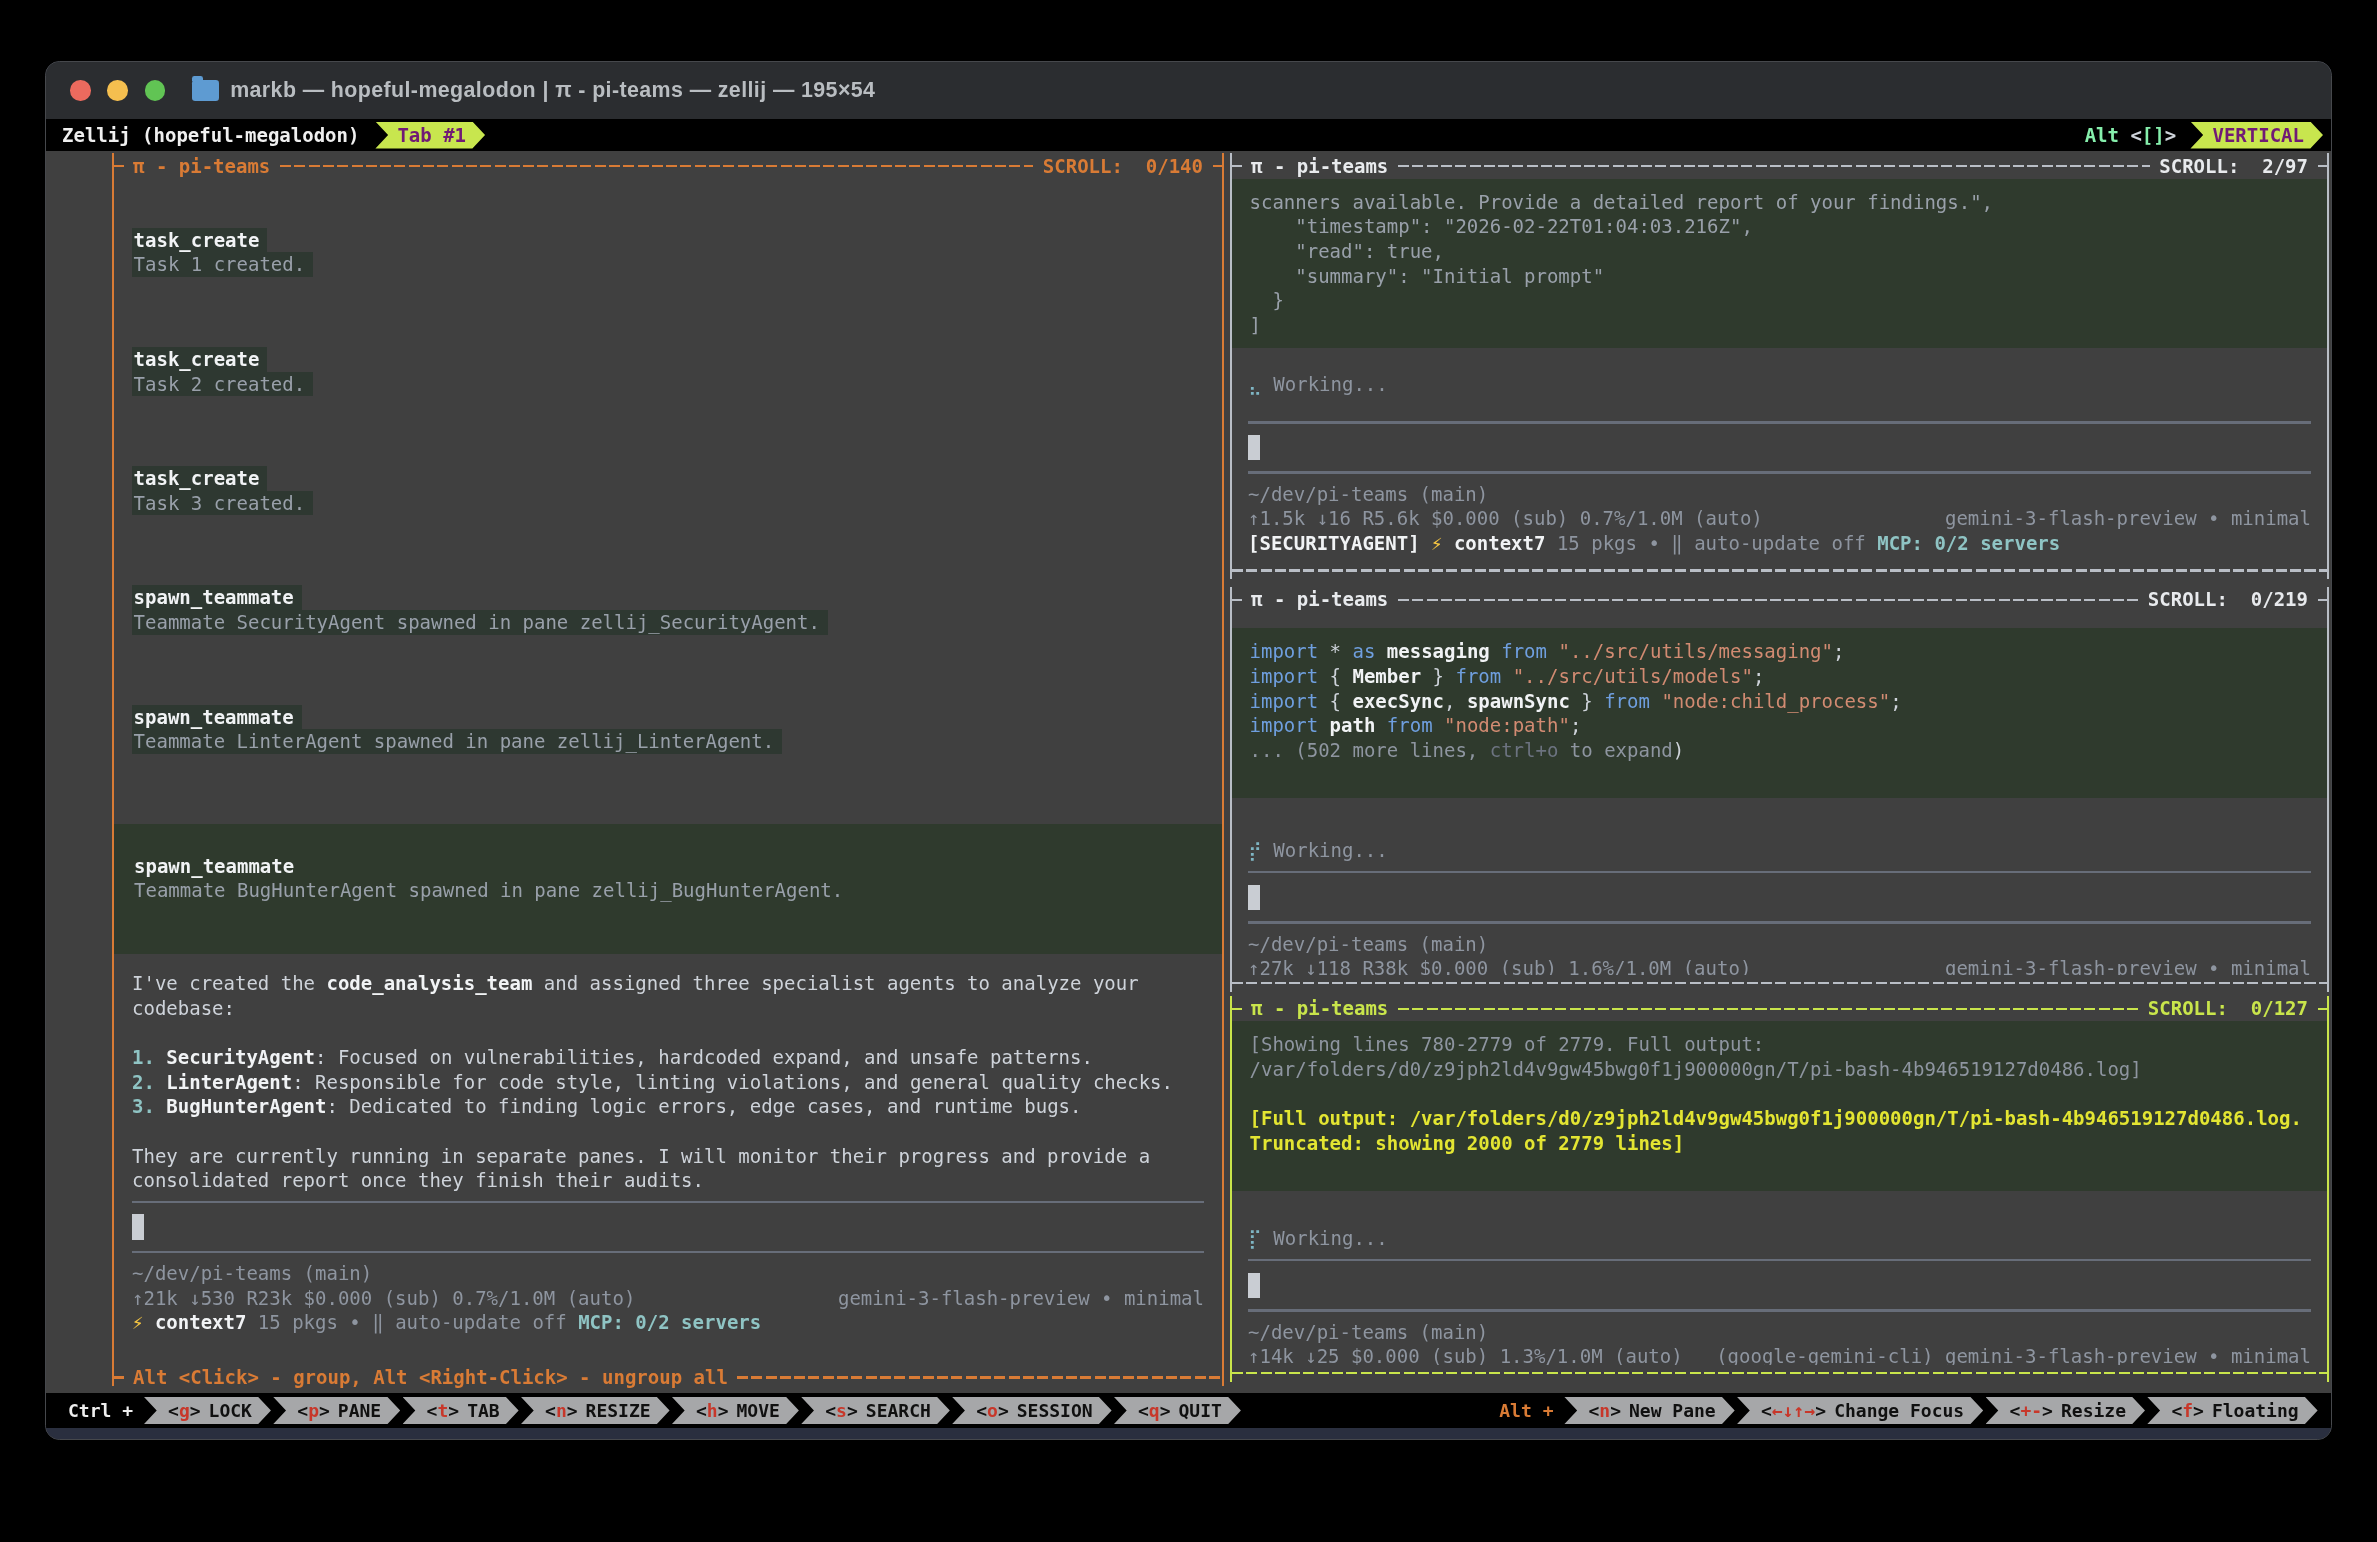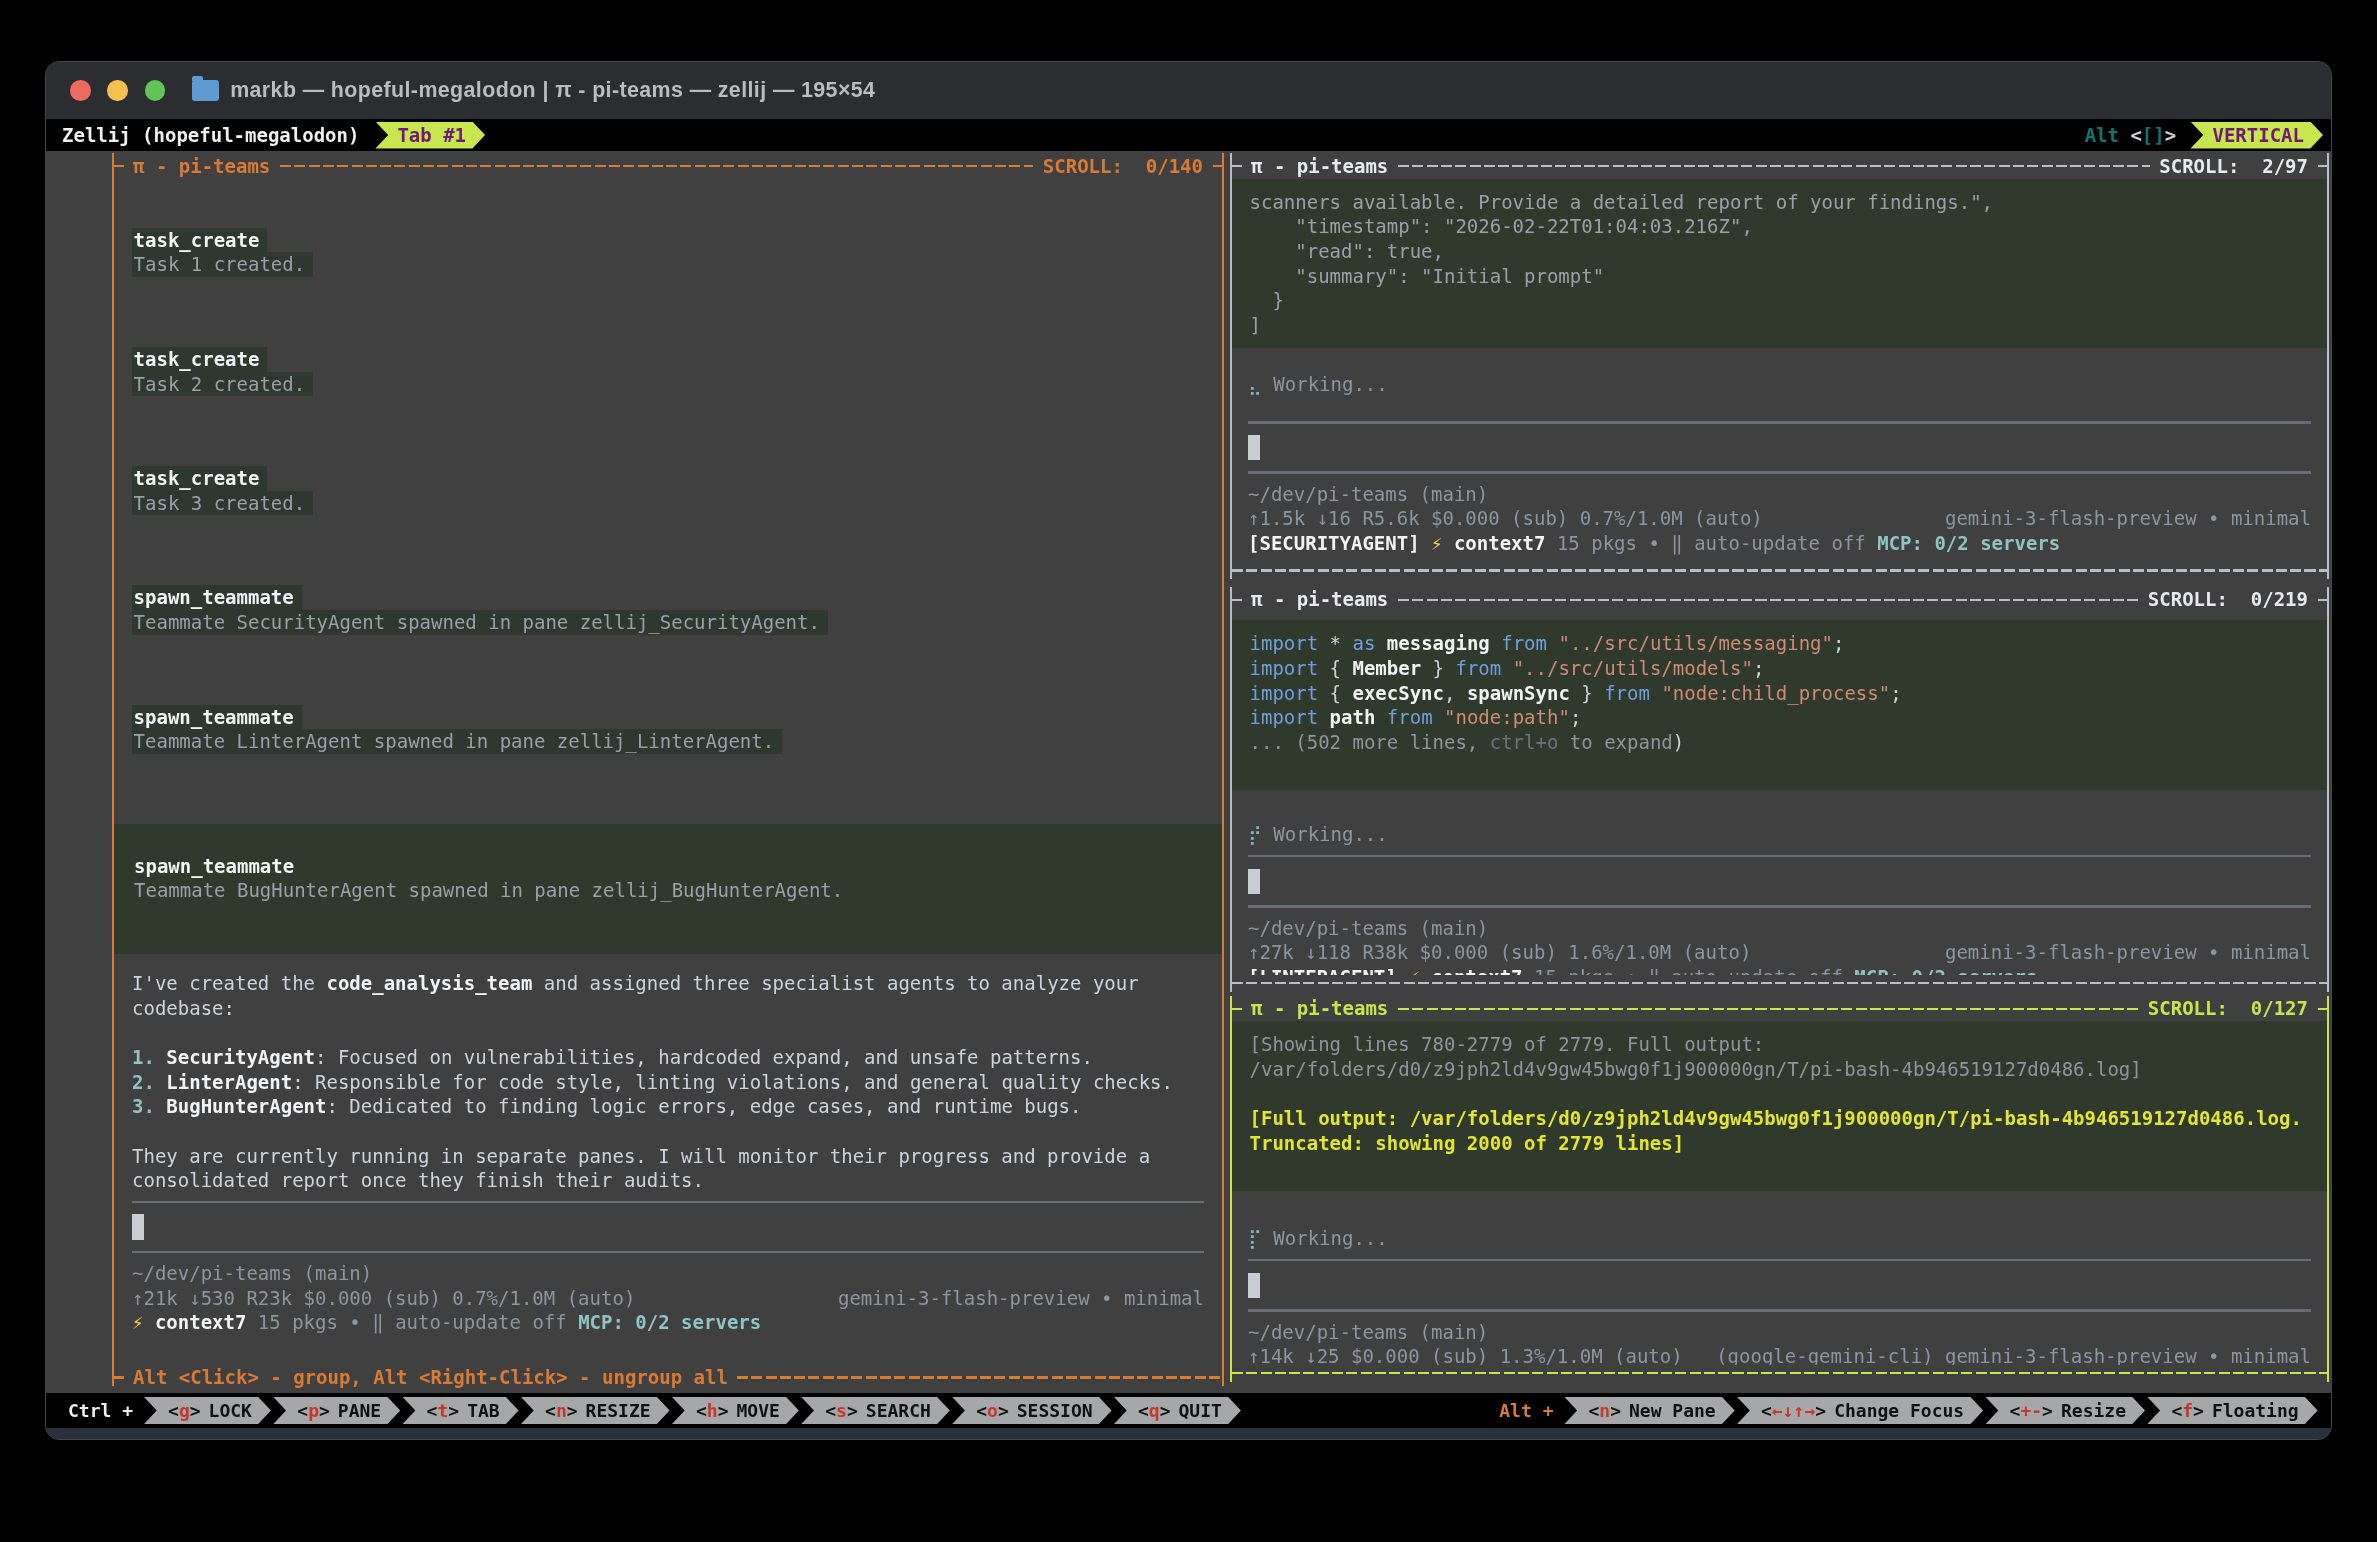--- a/index.html
+++ b/index.html
@@ -53,39 +53,39 @@
   .row{ white-space:pre; min-height:24.6px; }
   .ev{ display:flex; flex-direction:column; align-items:flex-start; }
   .ev + .ev{ margin-top:70px; }
   .ev-name{ font-weight:bold; color:#f1f3f5; background:#2e3831; padding:0 8px 0 1.6px; white-space:pre; }
   .ev-det{ color:#99a0aa; background:#2e3831; padding:0 8px 0 1.6px; white-space:pre; }
 
   .hl-block{ margin:70px -18px 0; padding:30px 20px 51px; background:#2f3a2d; }
   .hl-block .ev-name,.hl-block .ev-det{ background:transparent; padding:0; }
 
   .sec-block{ margin:0 -16px; padding:11px 17.5px; background:#2f3a2d; color:#99a0aa; }
-  .code-block{ margin:8px -16px; padding:11px 17.5px 36px; background:#2f3a2d; }
+  .code-block{ margin:16px -16px; padding:11px 17.5px 36px; background:#2f3a2d; }
   .warn-block{ margin:0 -16px; padding:11px 17.5px 36px; background:#2f3a2d; }
 
   .spacer{ flex:1; min-height:0; }
 
   .ihr{ height:2.4px; background:#676d79; margin:8px 0; flex:none; }
   .cur{ width:12px; height:25.4px; background:#c9cdd3; margin:3.2px 0; flex:none; }
   .srow{ display:flex; justify-content:space-between; color:#8e95a0; white-space:pre; min-height:24.6px; }
 
   
   .tk-b{ color:#f1f3f5; font-weight:bold; }
   .tk-w{ color:#ced3da; }
   .tk-d{ color:#8e95a0; }
   .tk-dd{ color:#6c7380; }
   .tk-kw{ color:#6f9fdf; }
   .tk-str{ color:#d28b72; }
   .tk-t{ color:#8fc4c4; font-weight:bold; }
   .tk-y{ color:#e3e532; font-weight:bold; }
-  .tk-o{ color:#0f766e; font-weight:bold; }
+  .tk-o{ color:#86efac; font-weight:bold; }
   .tk-r{ color:#c8372a; font-weight:bold; }
   .tk-k{ color:#101010; font-weight:bold; }
   .tk-bolt{ color:#f5c542; }
   .tk-sp{ color:#7fb6c4; }
 
   
   .keybar{ height:35px; background:#000; display:flex; align-items:center; padding:4px 11px;
     font:bold 18px/27px "DejaVu Sans Mono","DejaVu Sans",monospace; flex:none; }
   .kmod{ color:#efefef; padding:0 11px; white-space:pre; }
   .kmod.alt{ color:#d97b35; }

